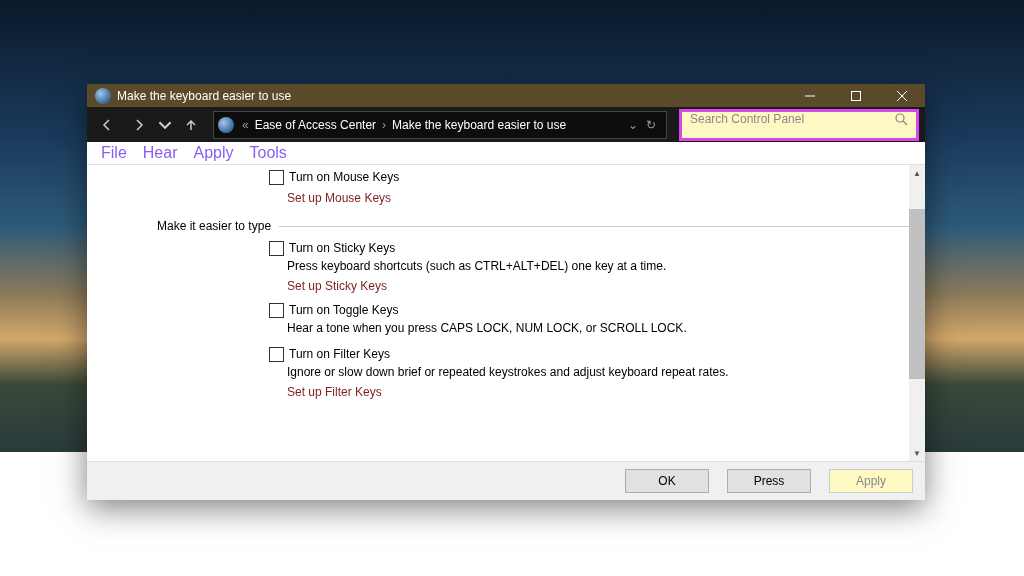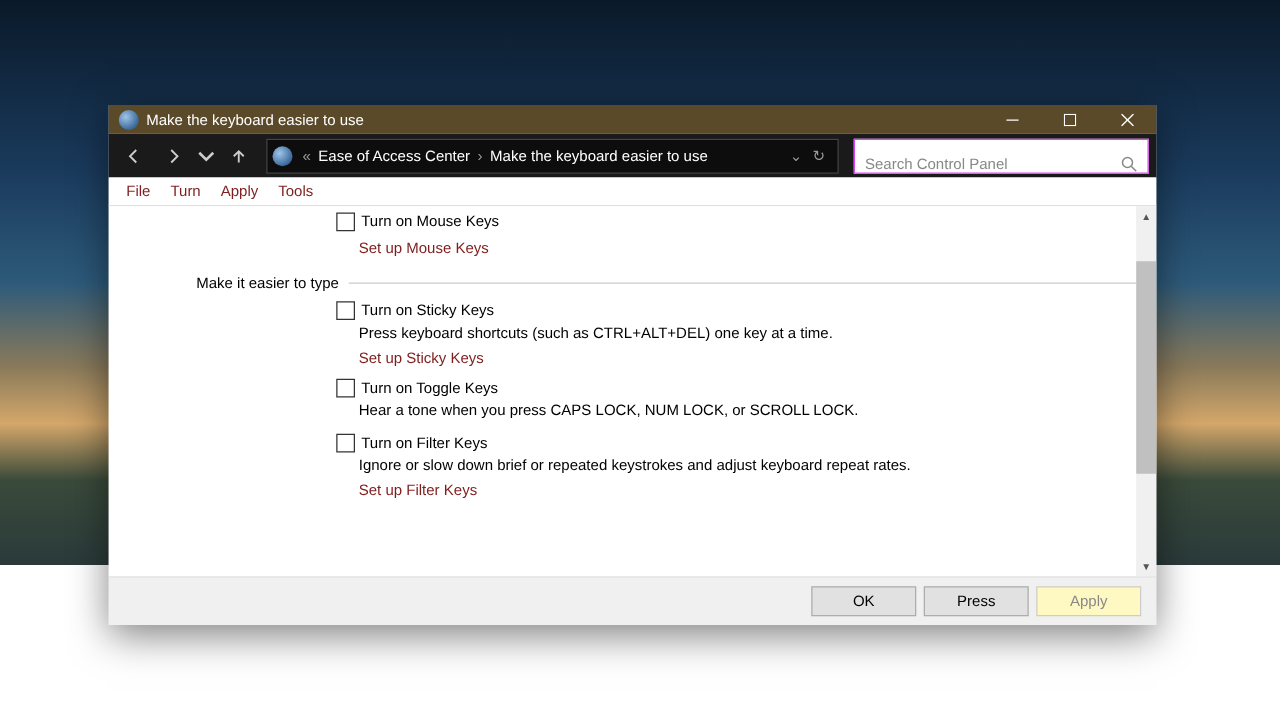--- a/index.html
+++ b/index.html
@@ -11,40 +11,40 @@
 .tb-btn{width:46px;height:23px;display:flex;align-items:center;justify-content:center;color:#fff}
 .tb-btn svg{width:10px;height:10px}
 .navbar{height:35px;background:#1a1a1a;display:flex;align-items:center;padding:0 6px;gap:4px}
 .nav-btn{width:28px;height:28px;display:flex;align-items:center;justify-content:center;color:#ccc}
 .nav-btn svg{width:14px;height:14px}
 .addr{flex:1;height:26px;background:#0d0d0d;border:1px solid #444;display:flex;align-items:center;padding:0 4px;margin:0 4px}
 .addr-icon{width:16px;height:16px;background:radial-gradient(circle at 35% 35%,#a0c4e8 0%,#3a6a9a 70%);border-radius:50%;margin-right:6px}
 .addr-seg{color:#fff;font-size:12px;padding:0 4px}
 .addr-sep{color:#999;padding:0 2px}
 .addr-end{margin-left:auto;display:flex;gap:8px;color:#999;padding-right:6px}
-.search{width:218px;height:26px;background:#ffffff;border:1px solid #d946ef;display:flex;align-items:flex-end;padding:0 8px;margin-left:4px}
+.search{width:218px;height:26px;background:#fef9c3;border:3px solid #d946ef;display:flex;align-items:flex-start;padding:0 8px;margin-left:4px}
 .search-ph{color:#888;flex:1;font-size:12px}
 .menubar{height:22px;background:#fff;border-bottom:1px solid #e0e0e0;display:flex;align-items:center;padding:0 6px}
-.menu-item{padding:2px 8px;color:#7f1d1d;font-size:12px}
+.menu-item{padding:2px 8px;color:#8b5cf6;font-size:16px}
 .content-wrap{flex:1;position:relative;overflow:hidden;background:#fff}
 .content{position:absolute;left:0;top:0;right:16px;bottom:0;padding:4px 0 0 182px;color:#000}
 .row{display:flex;align-items:flex-end;margin:1px 0}
 .cb{width:13px;height:13px;border:1px solid #333;margin-right:5px;flex-shrink:0;position:relative;top:0;background:#fff}
 .lbl{font-size:12px;line-height:15px}
 .desc{font-size:12px;margin:3px 0 3px 18px;max-width:560px}
 .link{color:#7f1d1d;font-size:12px;margin:6px 0 10px 18px;display:block}
 .section-rule{display:flex;align-items:center;margin:14px 0 8px -112px}
 .section-rule span{font-size:12px;margin-right:8px}
 .section-rule .line{flex:1;height:1px;background:#ccc;max-width:650px}
 .indent{margin-left:18px}
 .scroll{position:absolute;right:0;top:0;bottom:0;width:16px;background:#f0f0f0}
 .scroll-btn{width:16px;height:16px;display:flex;align-items:center;justify-content:center;background:#f0f0f0;font-size:8px;color:#555}
 .scroll-track{position:absolute;top:16px;bottom:16px;right:0;width:16px}
 .scroll-thumb{position:absolute;right:0;width:16px;background:#c0c0c0}
-.btnbar{height:38px;background:#f0f0f0;border-top:1px solid #ddd;display:flex;align-items:center;justify-content:flex-end;padding:0 12px;gap:6px}
+.btnbar{height:38px;background:#f0f0f0;border-top:1px solid #ddd;display:flex;align-items:center;justify-content:flex-end;padding:0 12px;gap:18px}
 .btn{width:82px;height:22px;border:1px solid #adadad;background:#e1e1e1;font-size:12px;display:flex;align-items:center;justify-content:center}
 .btn.disabled{color:#888;border-color:#ccc;background:#fef9c3}
 </style>
 </head>
 <body>
 
 <div class="desktop">
   <div class="window">
 
     <div class="titlebar">
@@ -104,21 +104,21 @@
         <span class="search-ph">Search Control Panel</span>
         <svg width="14" height="14" viewBox="0 0 14 14">
             <circle cx="6" cy="6" r="4" fill="none" stroke="#888" stroke-width="1.2"></circle>
             <line x1="9" y1="9" x2="13" y2="13" stroke="#888" stroke-width="1.2"></line>
           </svg>
       </div>
     </div>
 
     <div class="menubar">
       <div class="menu-item">File</div>
-      <div class="menu-item">Turn</div>
+      <div class="menu-item">Hear</div>
       <div class="menu-item">Apply</div>
       <div class="menu-item">Tools</div>
     </div>
 
     <div class="content-wrap">
       <div class="content">
         <div class="row">
           <div class="cb"></div>
           <span class="lbl">Turn on Mouse Keys</span>
         </div>

